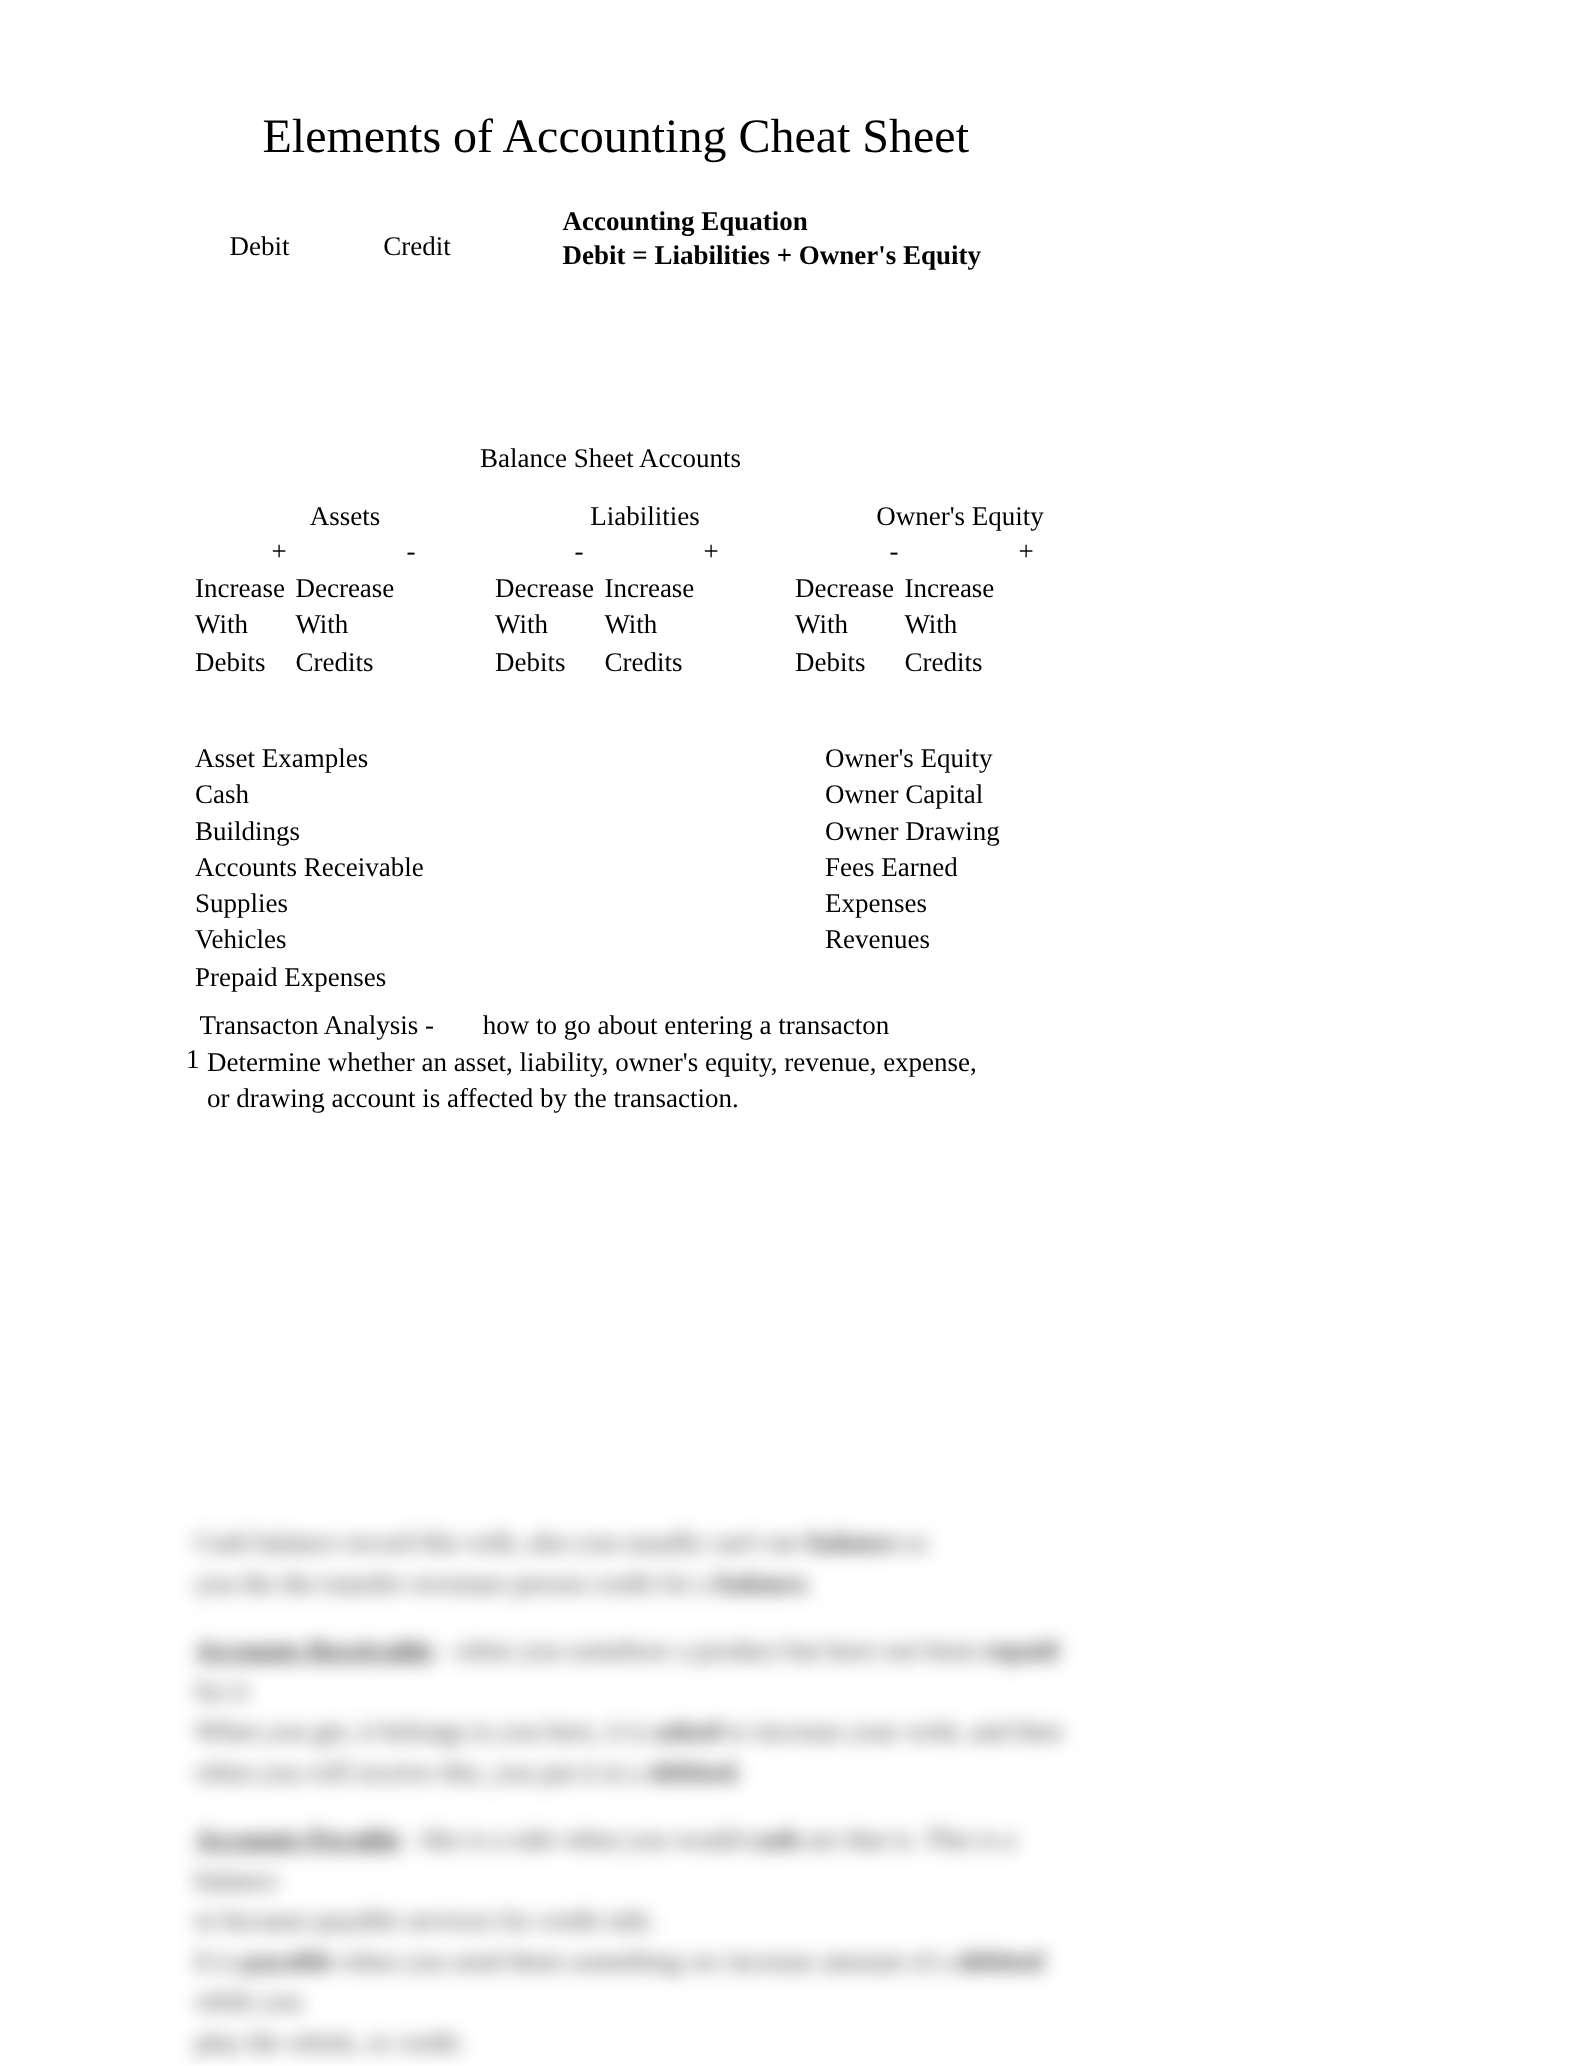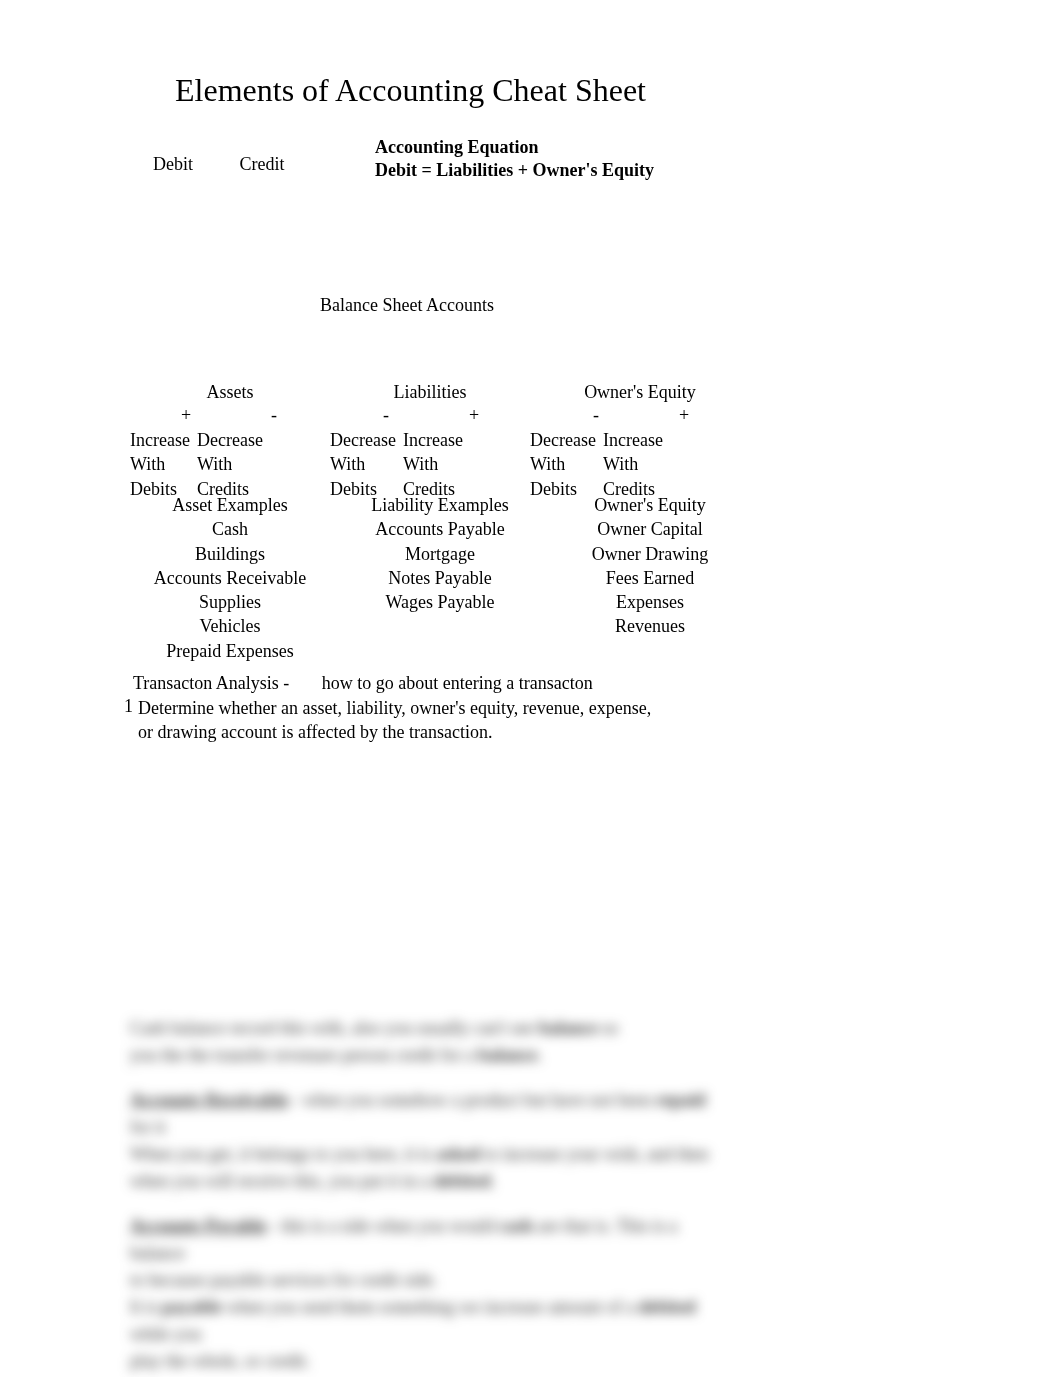--- a/index.html
+++ b/index.html
@@ -23,21 +23,21 @@
       font-size: 32px;
       font-weight: normal;
     }
     .debit-credit-row {
       position: absolute;
       top: 154px;
       left: 153px;
     }
     .debit {
       display: inline-block;
-      margin-right: 42px;
+      margin-right: 58px;
     }
     .credit {
       display: inline-block;
     }
     .equation-block {
       position: absolute;
       top: 137px;
       left: 375px;
       font-weight: bold;
     }
@@ -57,21 +57,20 @@
       position: absolute;
       top: 334px;
       left: 130px;
       width: 620px;
       display: flex;
       justify-content: space-between;
     }
     .col {
       text-align: center;
       width: 200px;
-      margin-top: 48px;
     }
     .col-offset {
       width: 220px;
     }
     .col-title {
       margin-bottom: 2px;
     }
     .signs {
       display: flex;
       justify-content: center;
@@ -93,21 +92,20 @@
     }
     .examples-row {
       position: absolute;
       top: 493px;
       left: 130px;
       width: 620px;
       display: flex;
       justify-content: space-between;
     }
     .examples-col {
-      text-align: center;
       width: 200px;
     }
     .examples-col div {
       line-height: 1.35;
     }
     .transaction-block {
       position: absolute;
       top: 673px;
       left: 120px;
     }
@@ -209,27 +207,20 @@
   <div class="examples-col">
     <div>Asset Examples</div>
     <div>Cash</div>
     <div>Buildings</div>
     <div>Accounts Receivable</div>
     <div>Supplies</div>
     <div>Vehicles</div>
     <div>Prepaid Expenses</div>
   </div>
   <div class="examples-col">
-    <div>Liability Examples</div>
-    <div>Accounts Payable</div>
-    <div>Mortgage</div>
-    <div>Notes Payable</div>
-    <div>Wages Payable</div>
-  </div>
-  <div class="examples-col">
     <div>Owner's Equity</div>
     <div>Owner Capital</div>
     <div>Owner Drawing</div>
     <div>Fees Earned</div>
     <div>Expenses</div>
     <div>Revenues</div>
   </div>
 </div>
 
 <div class="transaction-block">

